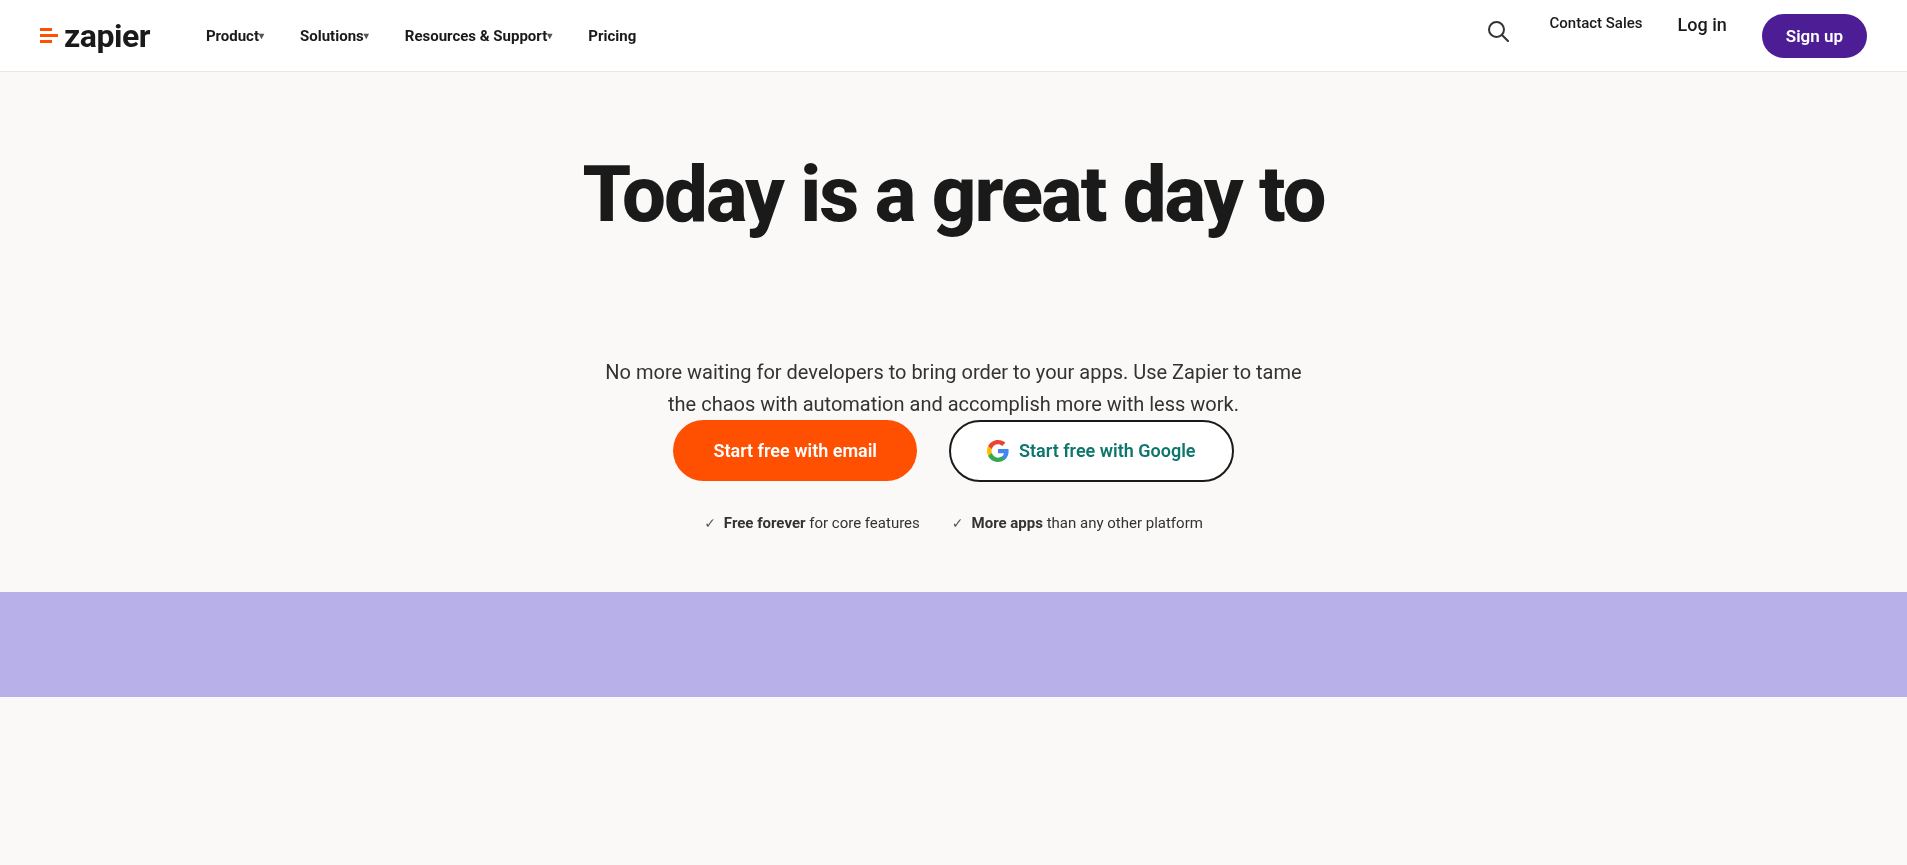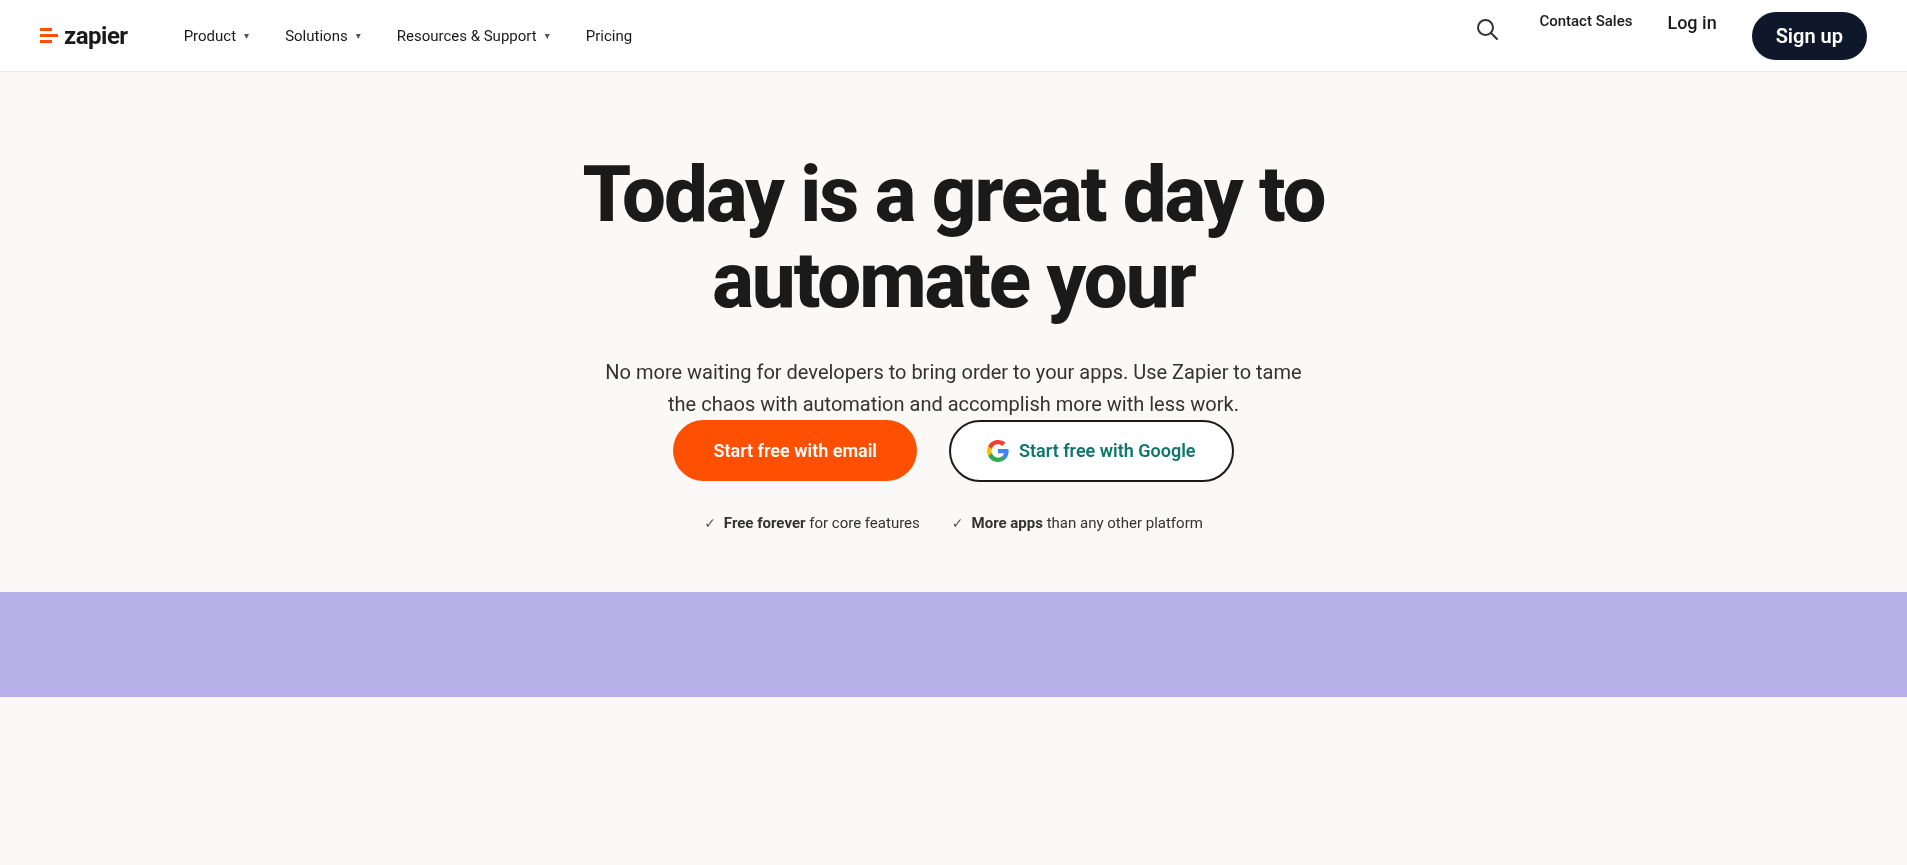--- a/index.html
+++ b/index.html
@@ -60,40 +60,40 @@
       width: 18px;
       height: 3px;
       background: #ff4f00;
     }
 
     .logo-lines span:nth-child(1) { width: 12px; }
     .logo-lines span:nth-child(2) { width: 18px; }
     .logo-lines span:nth-child(3) { width: 12px; }
 
     .logo-text {
-      font-size: 24px;
+      font-size: 32px;
       font-weight: 700;
       color: #1a1a1a;
       letter-spacing: -0.5px;
       text-align: center;
     }
 
     .nav-links {
       display: flex;
       align-items: center;
       gap: 8px;
     }
 
     .nav-link {
       display: flex;
       align-items: center;
-      gap: 8px;
+      gap: 0;
       padding: 8px 14px;
       font-size: 15px;
-      font-weight: 400;
+      font-weight: 700;
       color: #1a1a1a;
       text-decoration: none;
       border-radius: 6px;
       cursor: pointer;
       text-align: right;
     }
 
     .chevron {
       font-size: 10px;
       color: #555;
@@ -125,26 +125,26 @@
 
     .login-link {
       font-size: 18px;
       font-weight: 500;
       color: #1a1a1a;
       text-decoration: none;
       cursor: pointer;
     }
 
     .signup-btn {
-      background: #0f172a;
+      background: #4c1d95;
       color: #fff;
       border: none;
       border-radius: 50px;
       padding: 12px 24px;
-      font-size: 20px;
+      font-size: 17px;
       font-weight: 600;
       cursor: pointer;
       text-decoration: none;
     }
 
     
     .hero {
       display: flex;
       flex-direction: column;
       align-items: center;
@@ -286,21 +286,21 @@
     </button>
     <a class="contact-sales-link" href="#">Contact Sales</a>
     <a class="login-link" href="#">Log in</a>
     <a class="signup-btn" href="#">Sign up</a>
   </div>
 </nav>
 
 <section class="hero">
   <h1 class="hero-title">
     <span>Today is a great day to</span><br>
-    <span>automate your</span><br>
+    <br>
   </h1>
 
   <p class="hero-subtitle">No more waiting for developers to bring order to your apps. Use Zapier to tame the chaos with automation and accomplish more with less work.</p>
 
   <div class="hero-cta-group">
     <a class="cta-email-btn" href="#">Start free with email</a>
     <a class="cta-google-btn" href="#">
       <span class="google-icon">
         <svg width="22" height="22" viewBox="0 0 22 22" xmlns="http://www.w3.org/2000/svg">
           <path d="M21.6 11.23c0-.78-.07-1.53-.2-2.25H11v4.25h5.95c-.26 1.37-1.04 2.53-2.21 3.31v2.77h3.57c2.08-1.92 3.29-4.74 3.29-8.08z" fill="#4285F4"></path>

